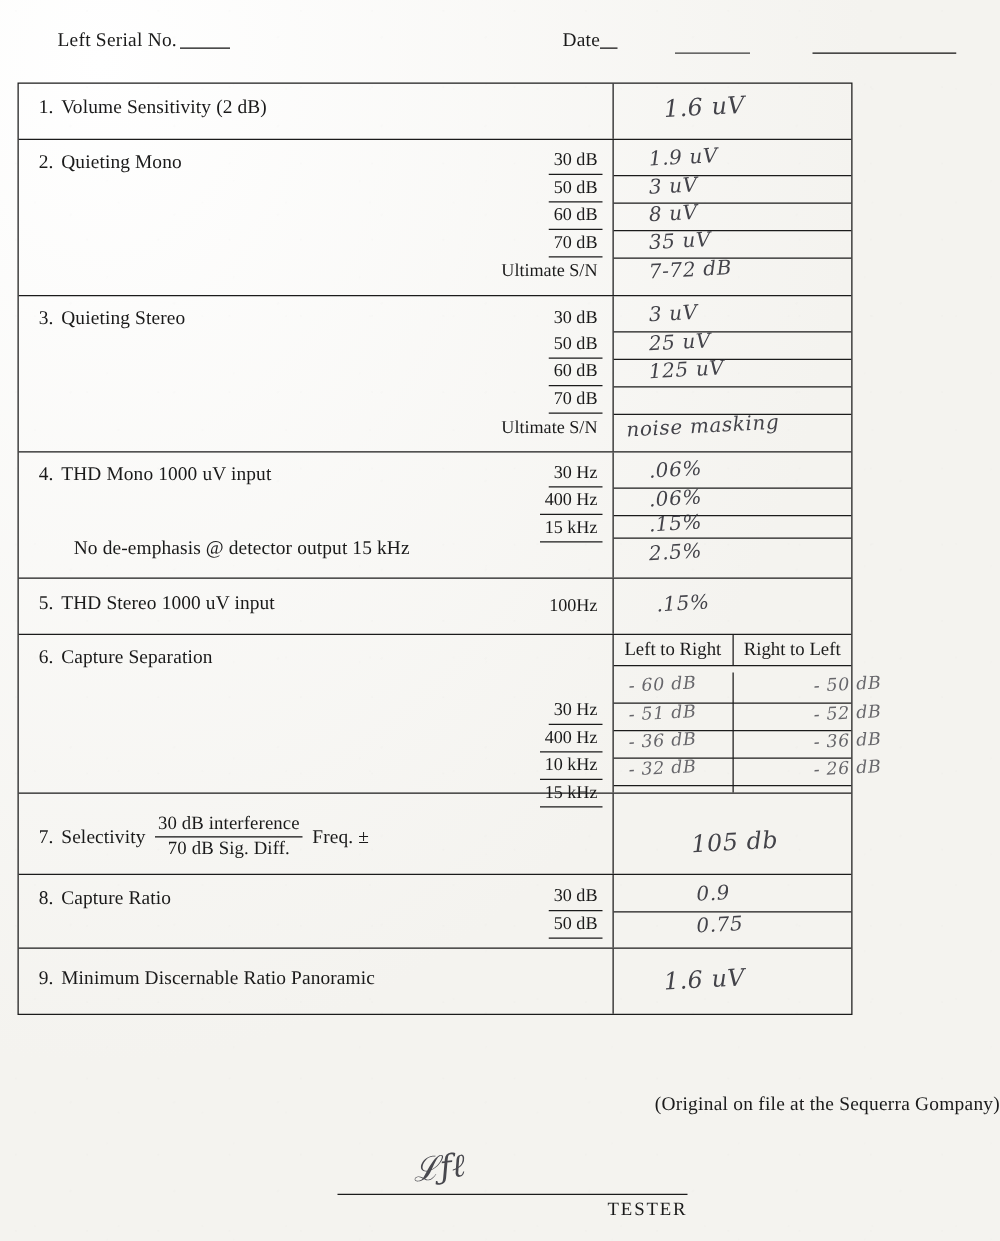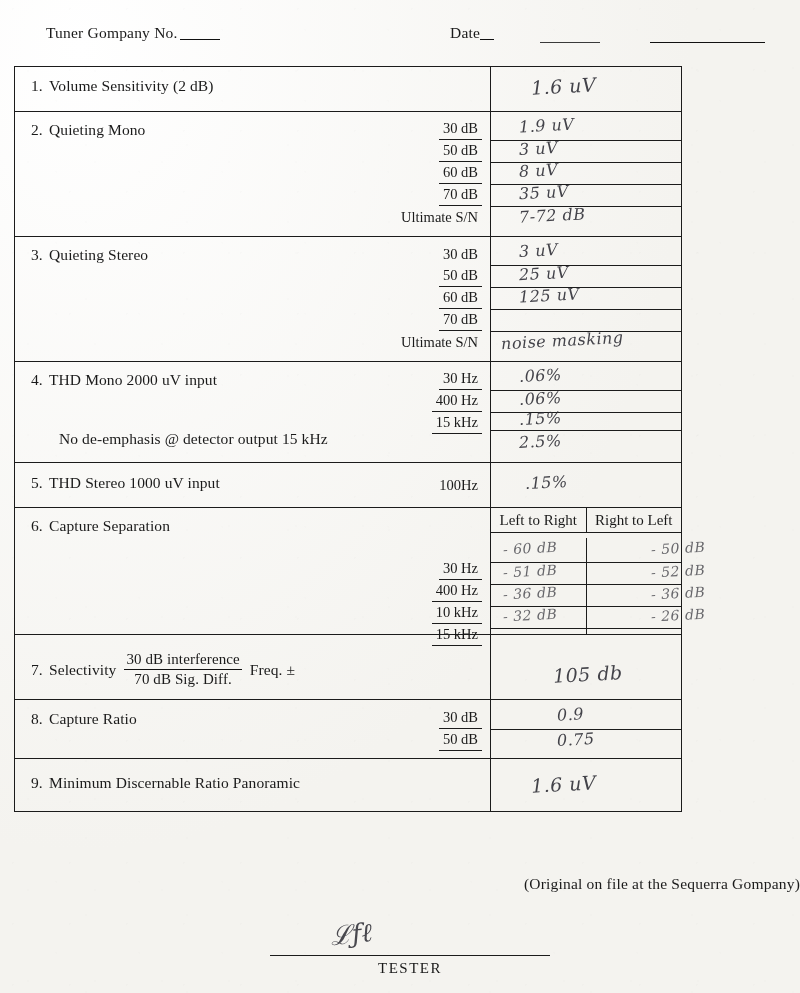--- a/index.html
+++ b/index.html
@@ -225,21 +225,21 @@
     top: 955px;
     left: 270px;
     width: 280px;
     border-bottom: 1.6px solid #1b1b1b;
   }
   .tester {
     position: absolute;
     top: 960px;
     left: 270px;
     width: 280px;
-    text-align: center;
+    text-align: right;
     font-size: 15px;
     letter-spacing: 1.5px;
   }
   .signature {
     position: absolute;
     top: 915px;
     left: 330px;
     font-family: "DejaVu Serif", serif;
     font-style: italic;
     font-size: 26px;
@@ -249,21 +249,21 @@
   }
 </style>
 </head>
 <body>
 
 <div class="sheet">
   <div class="noise"></div>
 
   <div class="header">
     <div class="hdr-serial">
-      <span>Tuner Gompany No.</span><span class="rule"></span>
+      <span>Left Serial No.</span><span class="rule"></span>
     </div>
     <div class="hdr-date">
       <span>Date</span><span class="rule"></span>
     </div>
     <div class="hdr-line-1"></div>
     <div class="hdr-line-2"></div>
   </div>
 
   <div class="table">
 
@@ -346,21 +346,21 @@
         <div class="hand sm" style="left:28px; top:27px">25 uV</div>
         <div class="hand sm" style="left:28px; top:49px">125 uV</div>
         <div class="hand sm" style="left:28px; top:71px"></div>
         <div class="hand sm" style="left:10px; top:94px">noise masking</div>
       </div>
     </div>
 
     <div class="row" style="height:100px">
       <div class="left">
         <div class="item-label" style="padding-top:9px">
-          <span class="num">4.</span><span>THD Mono  2000 uV input</span>
+          <span class="num">4.</span><span>THD Mono  1000 uV input</span>
         </div>
         <div class="sublist" style="top:6px">
           <div class="subrow">
               <span>30 Hz</span>
             </div>
           <div class="subrow">
               <span>400 Hz</span>
             </div>
           <div class="subrow">
               <span>15 kHz</span>

